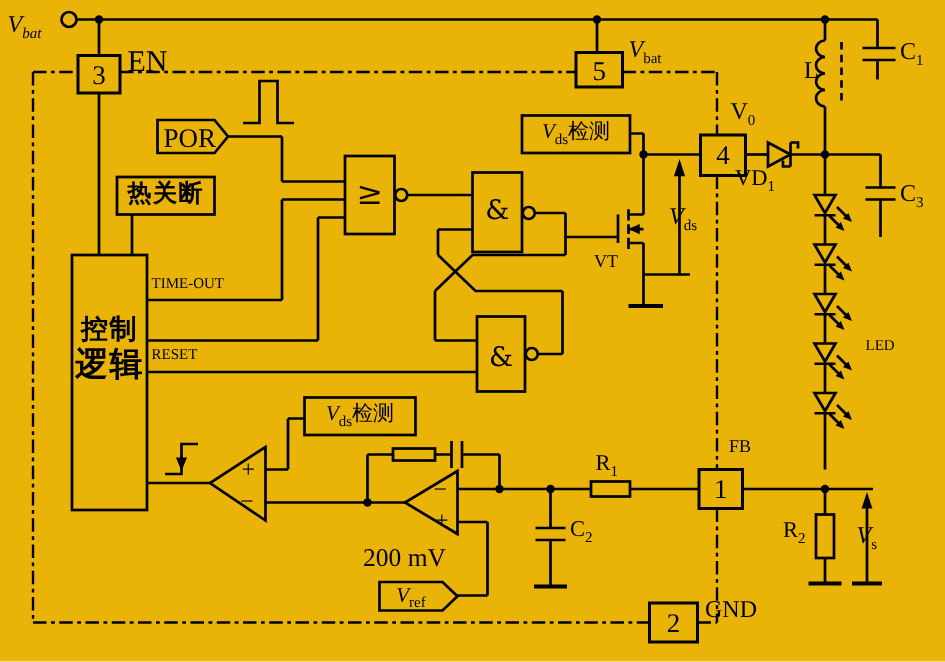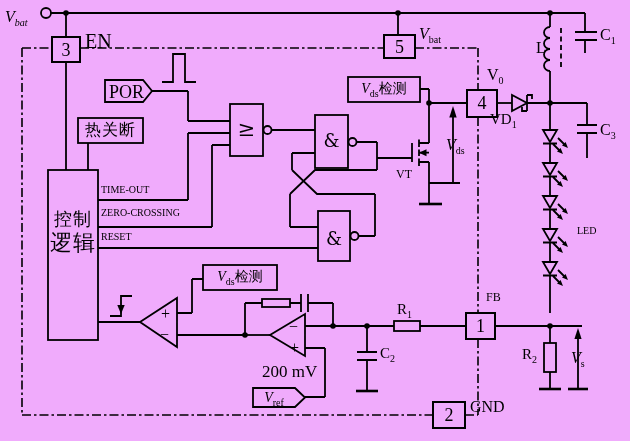--- a/index.html
+++ b/index.html
@@ -1,24 +1,24 @@
 <!DOCTYPE html>
 <html><head>
 <meta charset="utf-8">
 <style>
   html,body{margin:0;padding:0;background:#fff;}
-  #stage{position:relative;width:630px;height:441px;background:#f0abfc;overflow:hidden;
+  #stage{position:relative;width:630px;height:441px;background:#eab308;overflow:hidden;
          font-family:"Liberation Serif",serif;color:#000;}
   #wires{position:absolute;left:0;top:0;}
   .lbl{position:absolute;line-height:1;white-space:nowrap;font-size:10px;color:#000;}
   .ctr{text-align:center;}
   .it{font-style:italic;}
   .lbl sub{font-size:10px;line-height:0;}
   .pinnum{font-size:18px;}
-  .cjk{font-size:16px;letter-spacing:1px;}
+  .cjk{font-size:16px;letter-spacing:1px;font-weight:bold;}
   .gate{font-size:18px;font-family:"DejaVu Serif","Liberation Serif",serif;}
 </style>
 </head>
 <body>
 
 <div id="stage">
 
 <svg id="wires" width="630" height="441" viewBox="0 0 630 441">
   <g stroke="#000" stroke-width="1.8" fill="none">
 
@@ -217,21 +217,20 @@
 <span class="lbl" style="left:419px;top:26px;font-size:16px"><i>V</i><sub>bat</sub></span>
 
 <span class="lbl ctr" style="left:108px;top:83px;width:37px;font-size:18px">POR</span>
 
 <span class="lbl cjk ctr" style="left:78px;top:122px;width:65px">热关断</span>
 
 <span class="lbl cjk ctr" style="left:48px;top:210px;width:50px;font-size:18px">控制</span>
 <span class="lbl cjk ctr" style="left:48px;top:232px;width:50px;font-size:22px">逻辑</span>
 
 <span class="lbl" style="left:101px;top:185px">TIME-OUT</span>
-<span class="lbl" style="left:101px;top:208px">ZERO-CROSSING</span>
 <span class="lbl" style="left:101px;top:232px">RESET</span>
 
 <span class="lbl gate ctr" style="left:235px;top:119px;width:23px;font-size:21px">≥</span>
 <span class="lbl gate ctr" style="left:315px;top:132px;width:33px">&amp;</span>
 <span class="lbl gate ctr" style="left:318px;top:230px;width:32px">&amp;</span>
 
 <span class="lbl ctr" style="left:348px;top:82px;width:72px;font-size:14px"><i>V</i><sub>ds</sub><span>检测</span></span>
 
 <span class="lbl" style="left:487px;top:67px;font-size:16px"><span>V</span><sub>0</sub></span>
 <span class="lbl pinnum ctr" style="left:467px;top:94px;width:30px">4</span>
@@ -246,21 +245,21 @@
 <span class="lbl" style="left:396px;top:168px;font-size:12px">VT</span>
 <span class="lbl" style="left:446px;top:137px;font-size:16px"><i>V</i><sub>ds</sub></span>
 
 <span class="lbl ctr" style="left:203px;top:270px;width:74px;font-size:14px"><i>V</i><sub>ds</sub><span>检测</span></span>
 
 <span class="lbl" style="left:161px;top:306px;font-size:16px">+</span>
 <span class="lbl" style="left:160px;top:327px;font-size:16px">−</span>
 <span class="lbl" style="left:289px;top:319px;font-size:16px">−</span>
 <span class="lbl" style="left:290px;top:340px;font-size:16px">+</span>
 
-<span class="lbl" style="left:262px;top:363px;font-size:17px">200 mV</span>
+<span class="lbl" style="left:242px;top:363px;font-size:17px">200 mV</span>
 <span class="lbl ctr" style="left:253px;top:391px;width:42px;font-size:14px"><i>V</i><sub>ref</sub></span>
 
 <span class="lbl" style="left:397px;top:302px;font-size:15px"><span>R</span><sub>1</sub></span>
 <span class="lbl pinnum ctr" style="left:466px;top:317px;width:29px">1</span>
 <span class="lbl" style="left:486px;top:291px;font-size:12px">FB</span>
 
 <span class="lbl" style="left:522px;top:347px;font-size:15px"><span>R</span><sub>2</sub></span>
 <span class="lbl" style="left:571px;top:350px;font-size:16px"><i>V</i><sub>s</sub></span>
 <span class="lbl" style="left:380px;top:346px;font-size:15px"><span>C</span><sub>2</sub></span>
 

